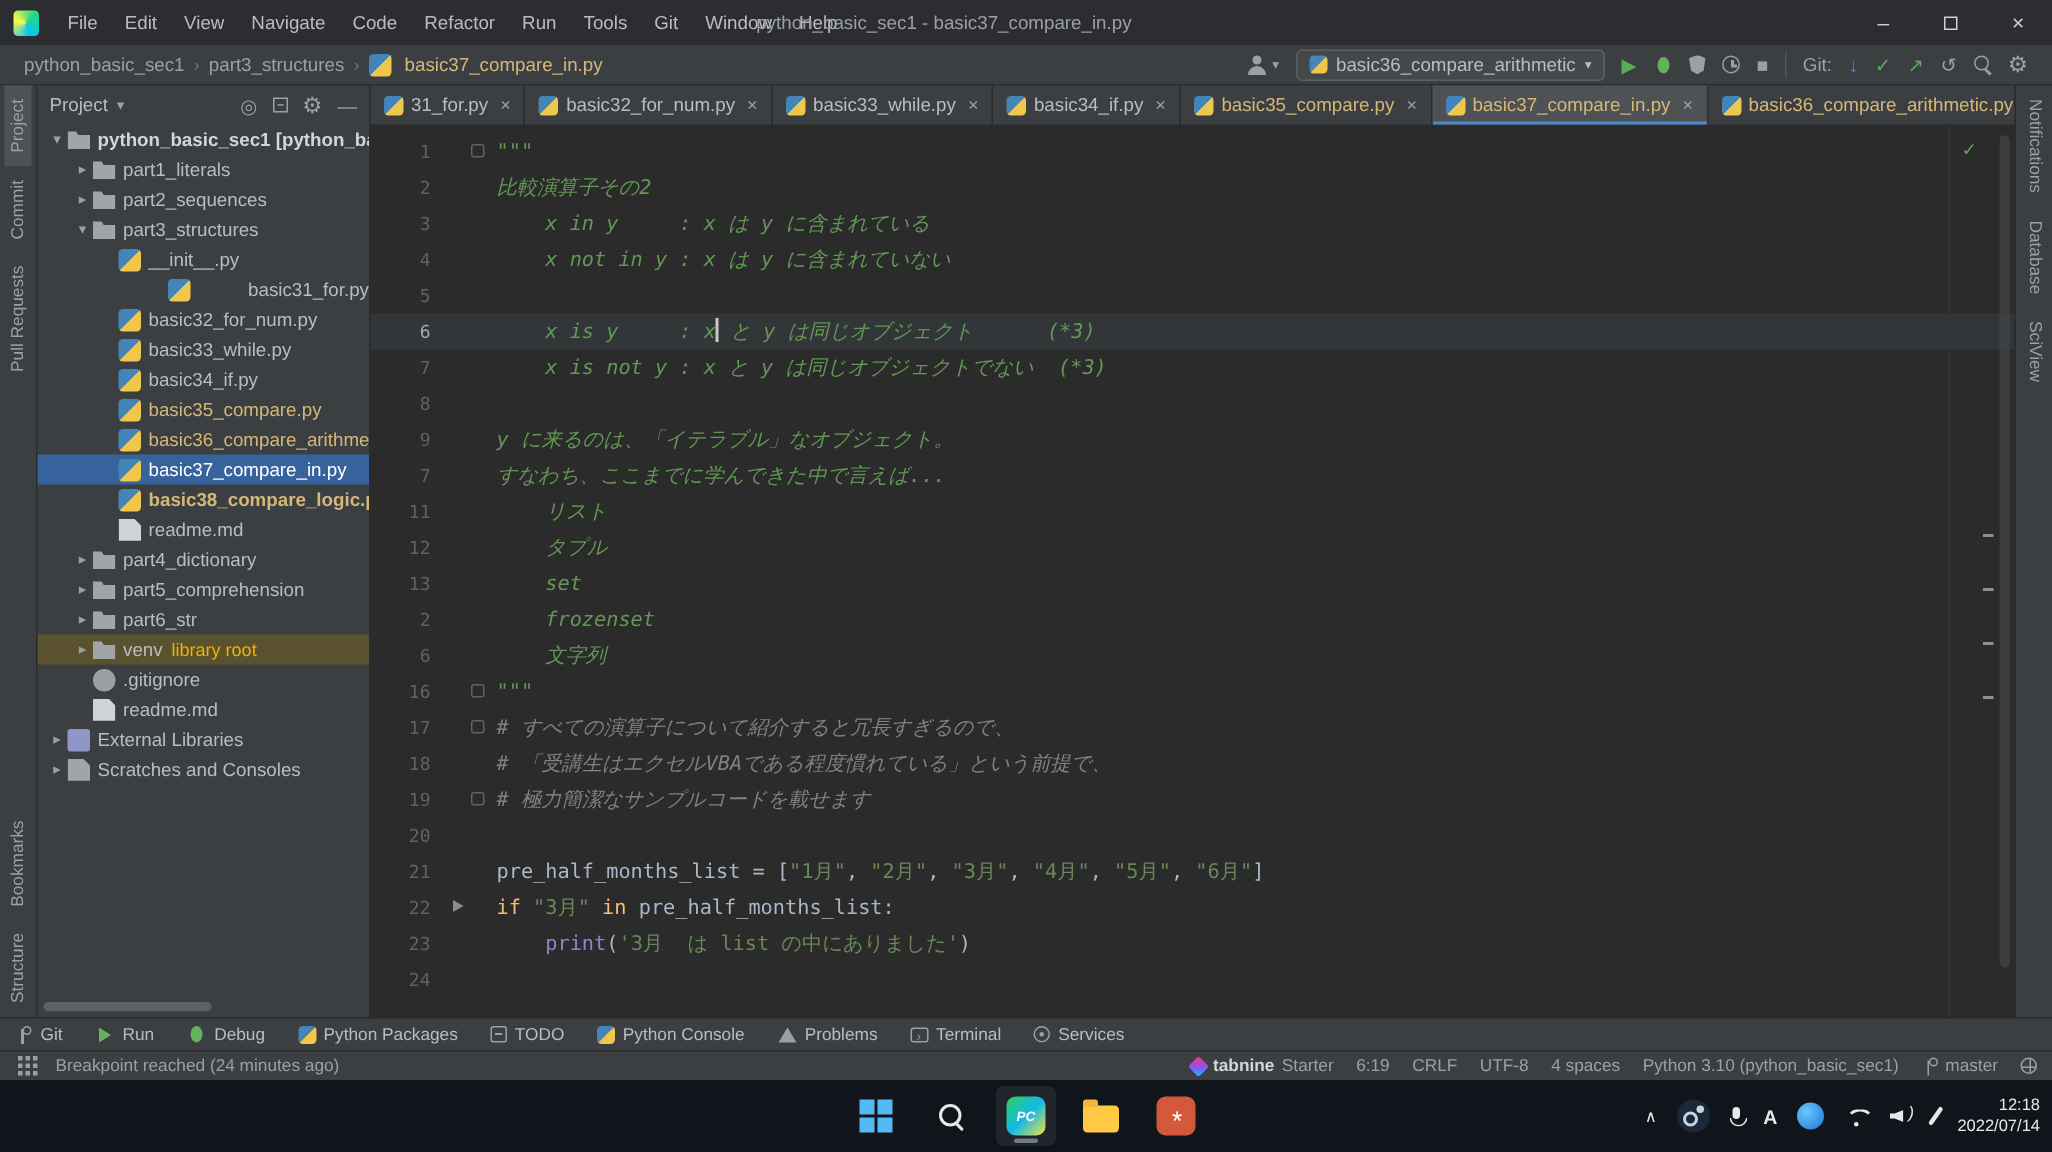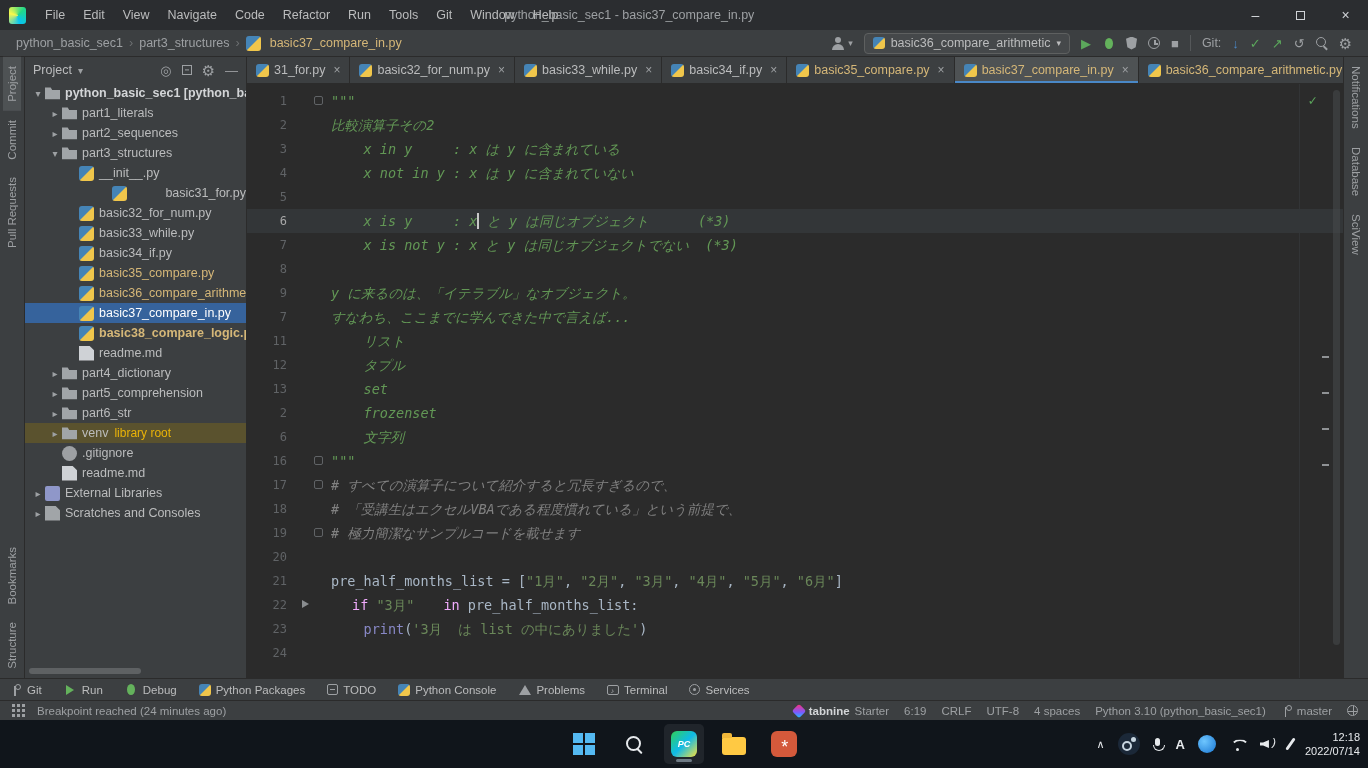--- a/index.html
+++ b/index.html
@@ -82,21 +82,21 @@
   .cl{display:flex;height:24px;line-height:24px;white-space:pre;position:relative;}
   .cl.current{background:#333638;}
   .cl.current .ln{color:#a8a8a8;}
   .ln{width:40px;flex:none;text-align:right;color:#606366;font-size:12px;}
   .gcol{width:44px;flex:none;position:relative;}
   .fold{position:absolute;right:8px;top:7px;width:9px;height:9px;border:1px solid #606366;border-radius:2px;}
   .gmark{position:absolute;right:22px;top:7px;width:0;height:0;border-left:7px solid #8a8d90;border-top:4.5px solid transparent;border-bottom:4.5px solid transparent;}
   .code{flex:1;}
   .code .d{color:#629755;font-style:italic;}
   .code .c{color:#808080;font-style:italic;}
-  .code .k{color:#f0abfc;margin-left:21px;}
+  .code .k{color:#fdba74;}
   .code .s{color:#6a8759;}
   .code .b{color:#8888c6;}
   .code .t{color:#a9b7c6;}
   .caret{display:inline-block;width:1.5px;height:16px;background:#c8c8c8;vertical-align:-3px;}
   .ok-check{position:absolute;top:8px;right:26px;color:#5ba35b;font-size:14px;}
   .vscroll{position:absolute;top:6px;right:3px;width:7px;height:555px;background:#474a4c;border-radius:4px;opacity:.55;}
   .smark{position:absolute;right:14px;width:7px;height:2px;background:#8f9295;}
 
   
   .twbar{height:22px;background:#3c3f41;border-top:1px solid #2b2b2b;display:flex;align-items:center;padding:0 10px;gap:22px;font-size:11.5px;color:#bbbcbd;flex:none;}

